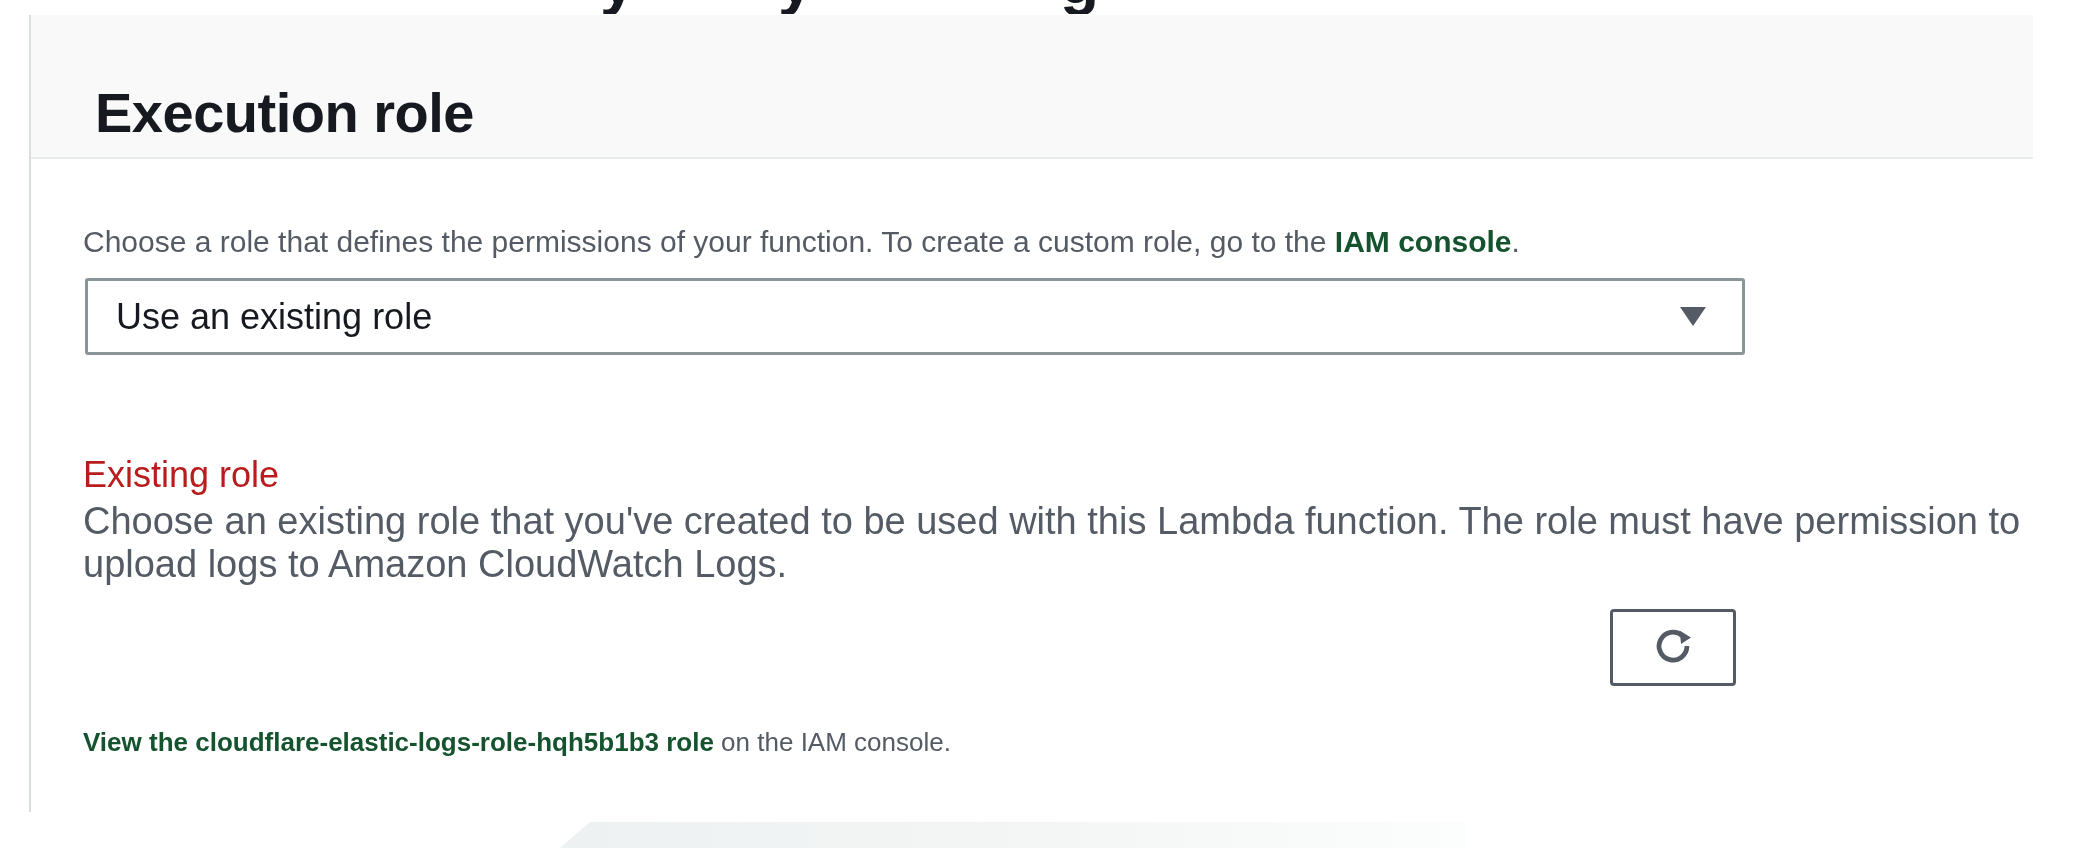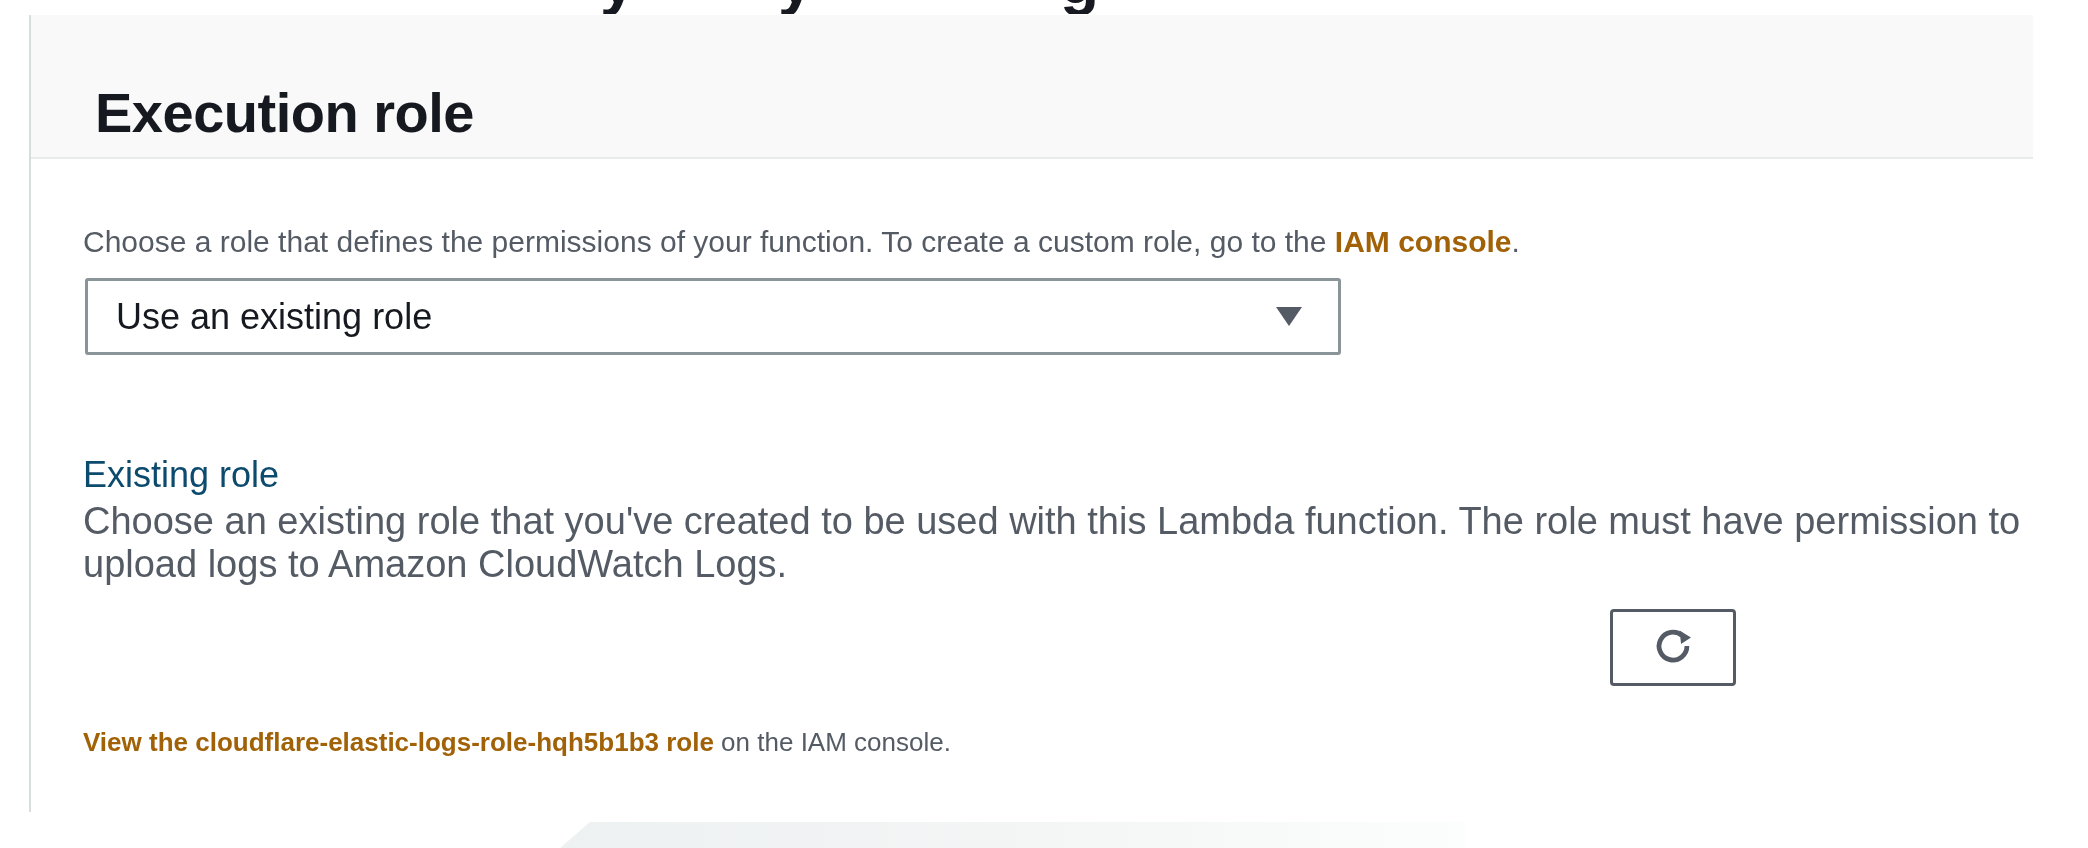--- a/index.html
+++ b/index.html
@@ -59,31 +59,31 @@
   
   .intro-line {
     position: absolute;
     left: 83px; top: 220px;
     font-size: 30px;
     line-height: 44px;
     color: #545b64;
     white-space: nowrap;
   }
   .inline-link {
-    color: #a16207;
+    color: #14532d;
     font-weight: 700;
     cursor: pointer;
     text-decoration: none;
   }
   .field-label {
     position: absolute;
     left: 83px; top: 452px;
     font-size: 36px;
     line-height: 46px;
-    color: #0c4a6e;
+    color: #b91c1c;
   }
   .field-desc {
     position: absolute;
     left: 83px; top: 500px;
     width: 1990px;
     font-size: 38px;
     line-height: 43px;
     color: #545b64;
   }
   .view-role-line {
@@ -92,21 +92,21 @@
     font-size: 26px;
     line-height: 44px;
     color: #545b64;
     white-space: nowrap;
   }
 
   
   .select-box {
     position: absolute;
     left: 85px;
-    width: 1256px; height: 77px;
+    width: 1660px; height: 77px;
     box-sizing: border-box;
     background: #ffffff;
     border: 3px solid #8a9599;
     border-radius: 3px;
     display: flex;
     align-items: center;
     justify-content: space-between;
     padding: 0 36px 0 28px;
     cursor: pointer;
   }

